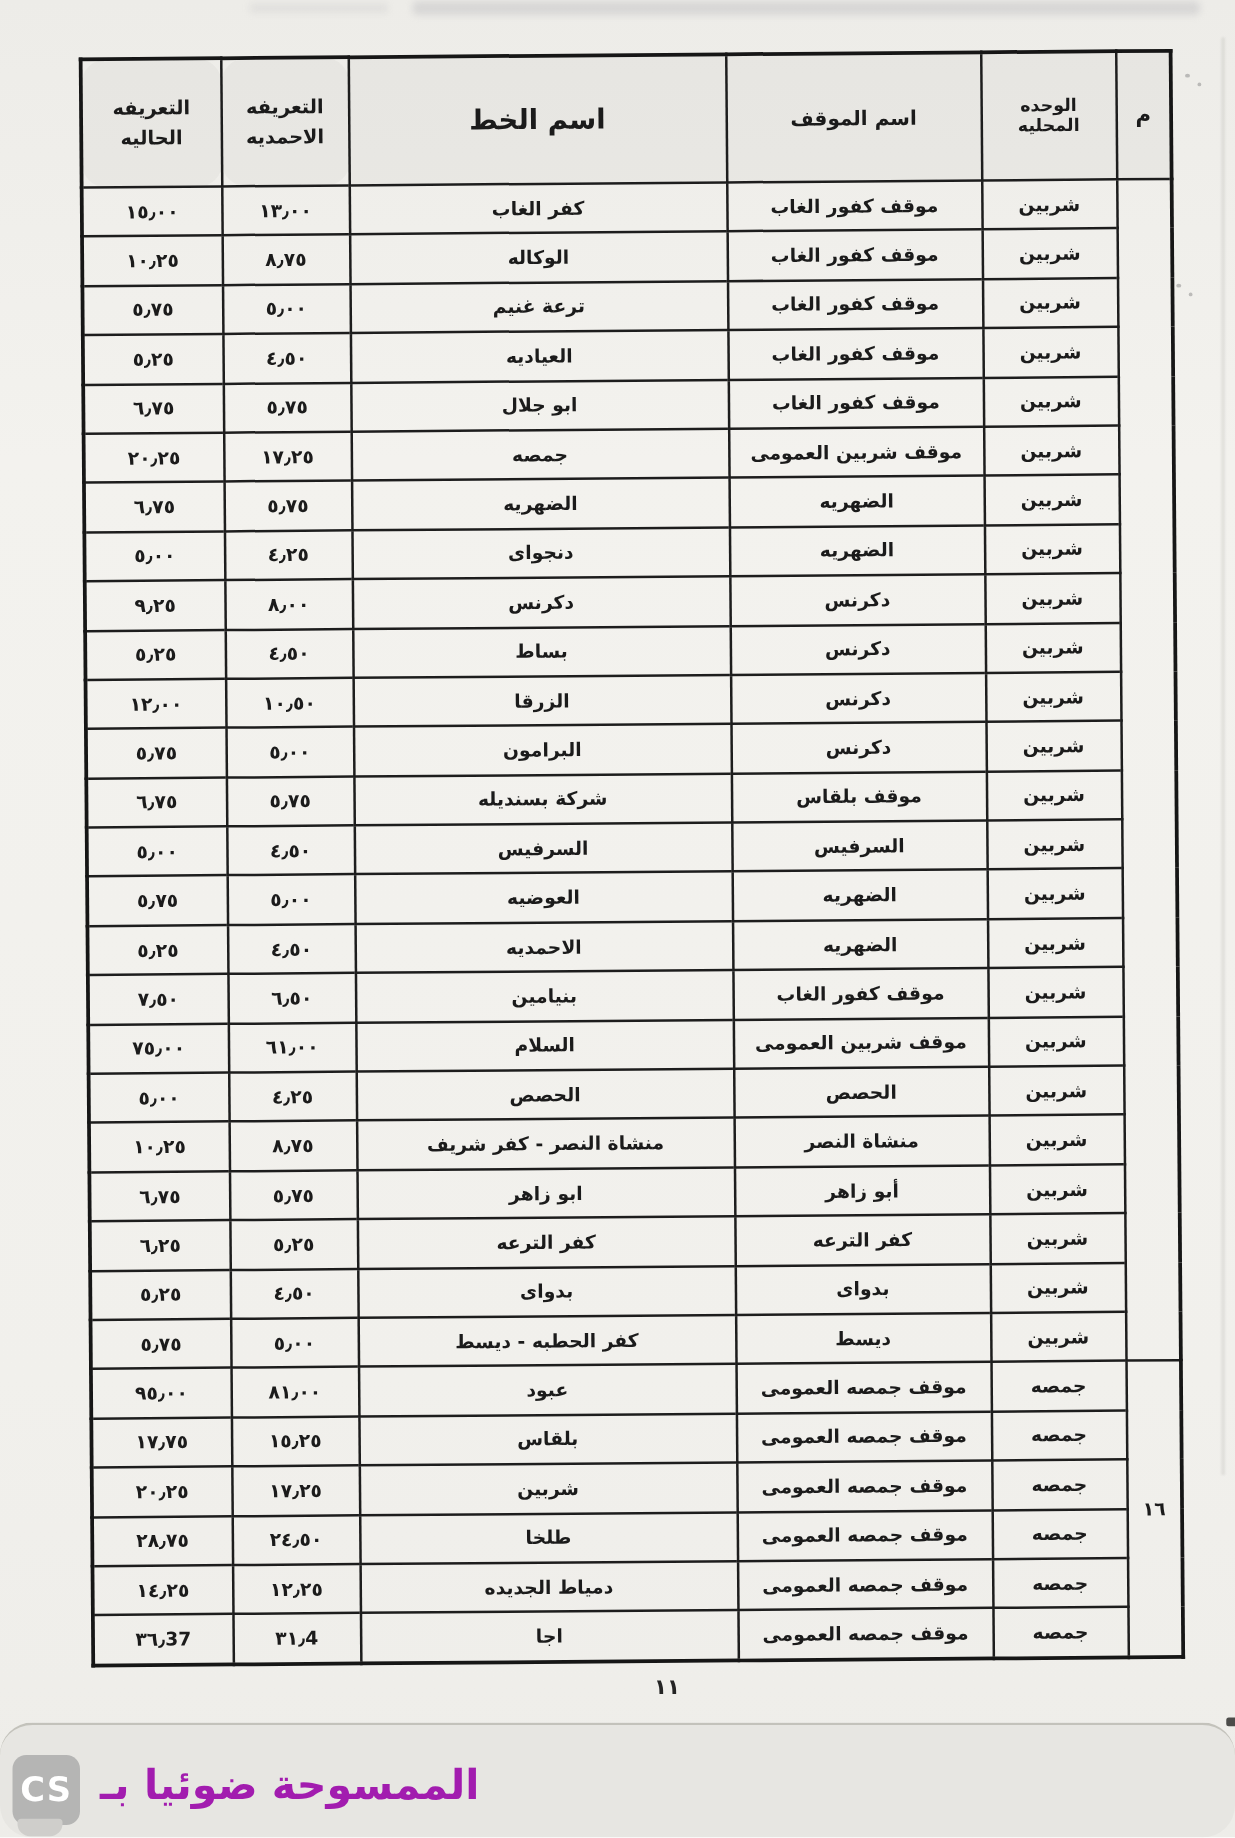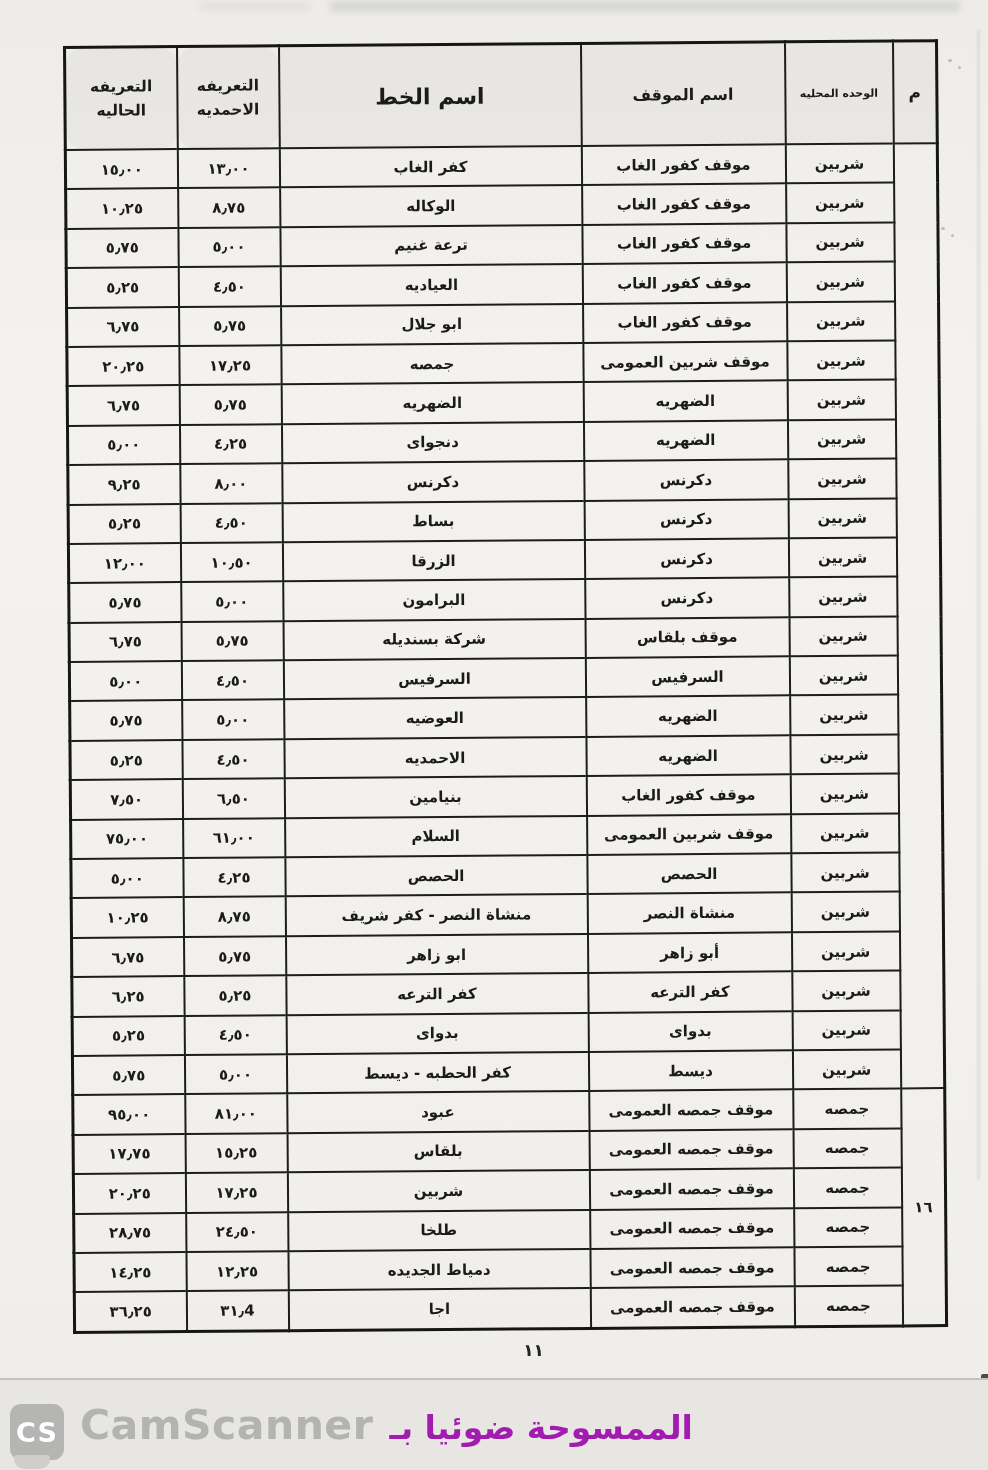--- a/index.html
+++ b/index.html
@@ -51,41 +51,41 @@
     border: 2px solid #1d1d1d;
     font-weight: bold;
     text-align: center;
     vertical-align: middle;
     overflow: hidden;
     padding: 0 4px;
   }
   table.fare thead th { height: 100px; background: rgba(190,188,182,0.14); }
   table.fare tbody td { height: 37.4px; }
   th.h-serial   { font-size: 17px; }
-  th.h-unit     { font-size: 11px; }
+  th.h-unit     { font-size: 14px; }
   th.h-stop     { font-size: 16px; }
   th.h-line     { font-size: 22px; }
   th.h-prev, th.h-curr { font-size: 15.5px; line-height: 1.55; padding: 0 14px; border-radius: 19px; }
   td.unit-cell  { font-size: 15px; }
   td.stop-cell  { font-size: 15px; }
   td.line-cell  { font-size: 15px; }
   td.num-cell   { font-size: 15px; letter-spacing: 1.5px; }
   td.serial-cell{ vertical-align: top; padding-top: 6px; font-size: 15px; }
 
   .page-num {
     position: absolute; left: 444px; top: 1340px; width: 100px;
     text-align: right; font-size: 17px; font-weight: bold; color: #242424;
   }
 
   .footer-band {
     position: absolute; left: 0; bottom: 0; width: 988px; height: 92px;
     background: #e7e6e2;
     border-top: 2px solid rgba(150,150,140,0.45);
     display: flex; align-items: center; gap: 16px;
-    padding-left: 10px; box-sizing: border-box;
+    padding-left: 10px; box-sizing: border-box; border-radius: 26px;
   }
   .cs-logo {
     position: relative;
     width: 54px; height: 56px; flex: 0 0 auto;
     background: #b5b5b4; border-radius: 11px;
     display: flex; align-items: center; justify-content: center;
     color: #ffffff; font-size: 27px; font-weight: bold;
     letter-spacing: 1px;
     margin-top: 14px;
   }
@@ -343,27 +343,26 @@
             <td class="stop-cell">موقف جمصه العمومى</td>
             <td class="line-cell">دمياط الجديده</td>
             <td class="num-cell">١٢٫٢٥</td>
             <td class="num-cell">١٤٫٢٥</td>
           </tr>
           <tr>
             <td class="unit-cell">جمصه</td>
             <td class="stop-cell">موقف جمصه العمومى</td>
             <td class="line-cell">اجا</td>
             <td class="num-cell">٣١٫4</td>
-            <td class="num-cell">٣٦٫٢٥</td>
+            <td class="num-cell">٣٦٫37</td>
           </tr>
         </tbody>
     </table>
   </div>
 
   <div class="page-num">١١</div>
 
   <div class="footer-band">
     <div class="cs-logo">CS</div>
-    <div class="brand-text">CamScanner</div>
     <div class="arabic-watermark" dir="rtl">الممسوحة ضوئيا بـ</div>
   </div>
 
 </div>
 
 </body></html>

